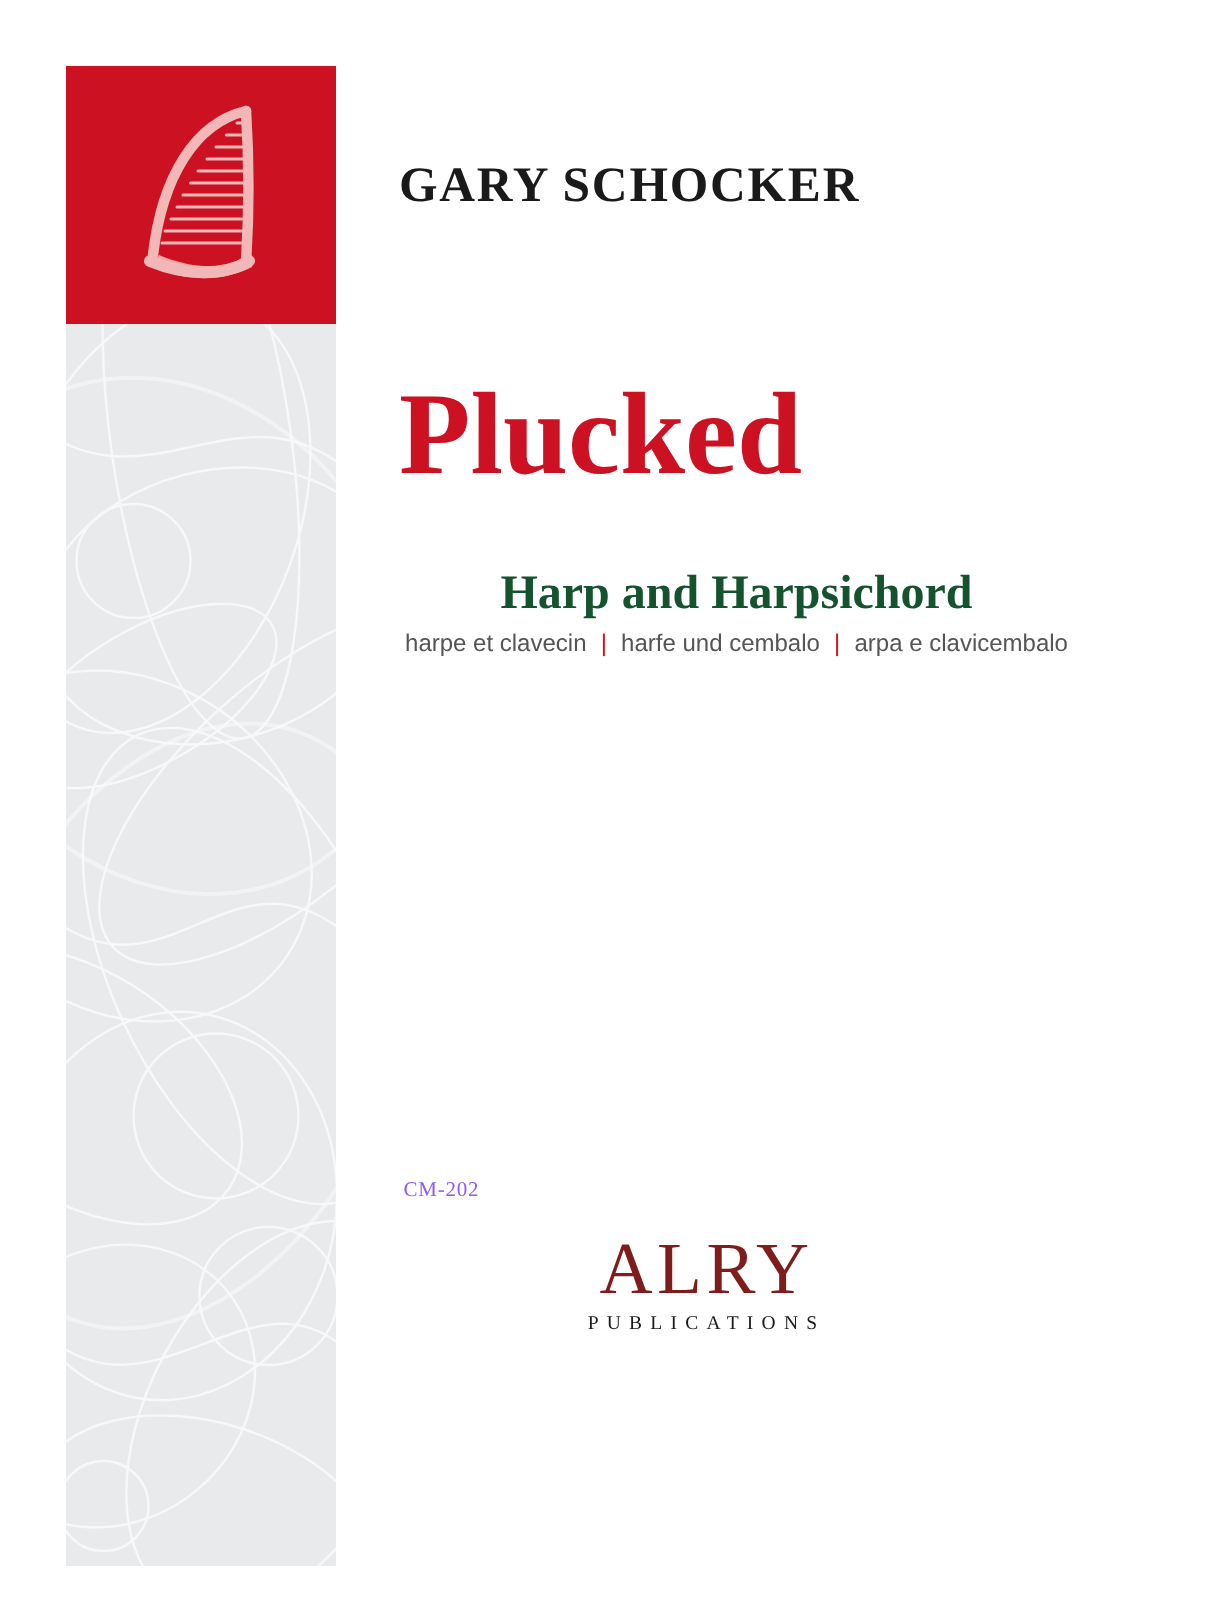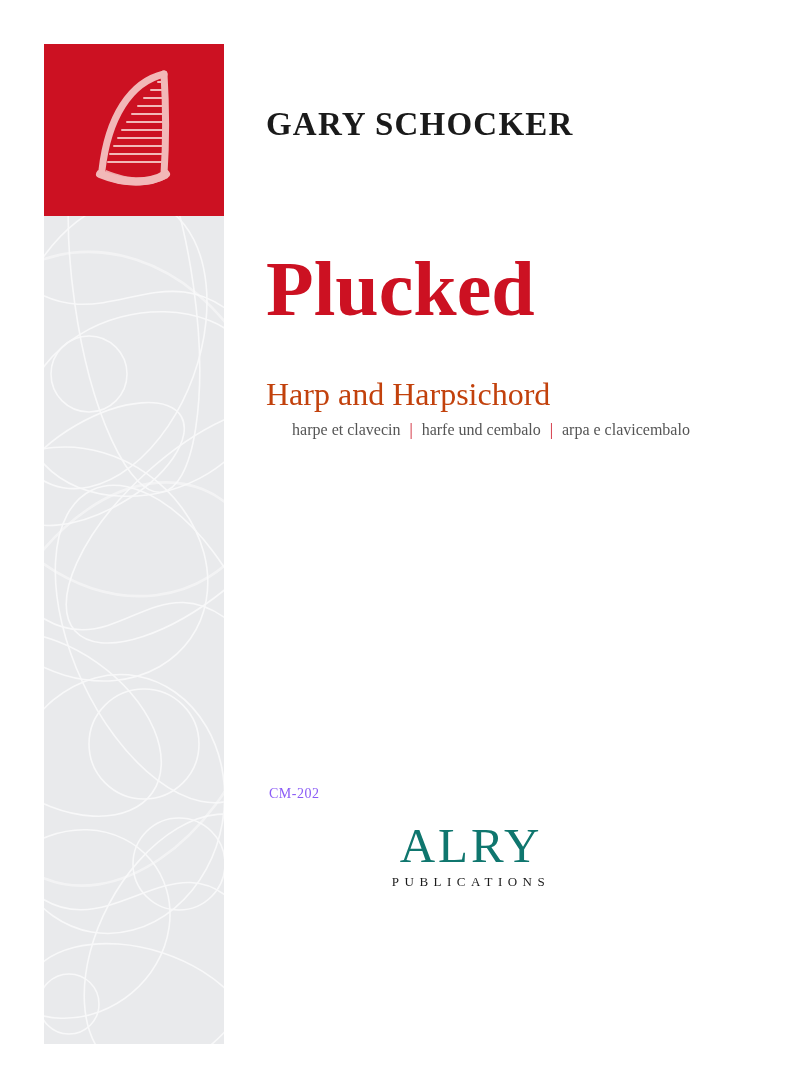--- a/index.html
+++ b/index.html
@@ -89,33 +89,34 @@
     font-size: 78px;
     line-height: 86px;
     color: #cc1122;
   }
 
   .subtitle {
     position: absolute;
     top: 376px;
     left: 0;
     width: 450px;
-    font-family: "Liberation Serif", serif;
-    font-weight: normal;
+    text-align: center;
+    font-family: "Liberation Serif", serif;
+    font-weight: bold;
     font-size: 32px;
-    color: #c2410c;
+    color: #14532d;
   }
 
   .translations {
     position: absolute;
     top: 421px;
     left: 0;
     width: 450px;
     text-align: center;
-    font-family: Liberation Serif, serif;
+    font-family: Liberation Sans, sans-serif;
     font-size: 16px;
     color: #555555;
     white-space: nowrap;
   }
   .translations .sep {
     color: #cc1122;
     padding: 0 5px;
   }
 
   .catalog {
@@ -132,21 +133,21 @@
     position: absolute;
     top: 820px;
     left: 0;
     width: 410px;
     text-align: center;
   }
   .publisher .brand {
     font-family: "Liberation Serif", serif;
     font-size: 49px;
     letter-spacing: 3px;
-    color: #0f766e;
+    color: #7f1d1d;
     line-height: 52px;
   }
   .publisher .sub {
     font-family: "Liberation Serif", serif;
     font-size: 13px;
     letter-spacing: 5.5px;
     color: #1a1a1a;
     margin-top: 2px;
   }
 </style>

